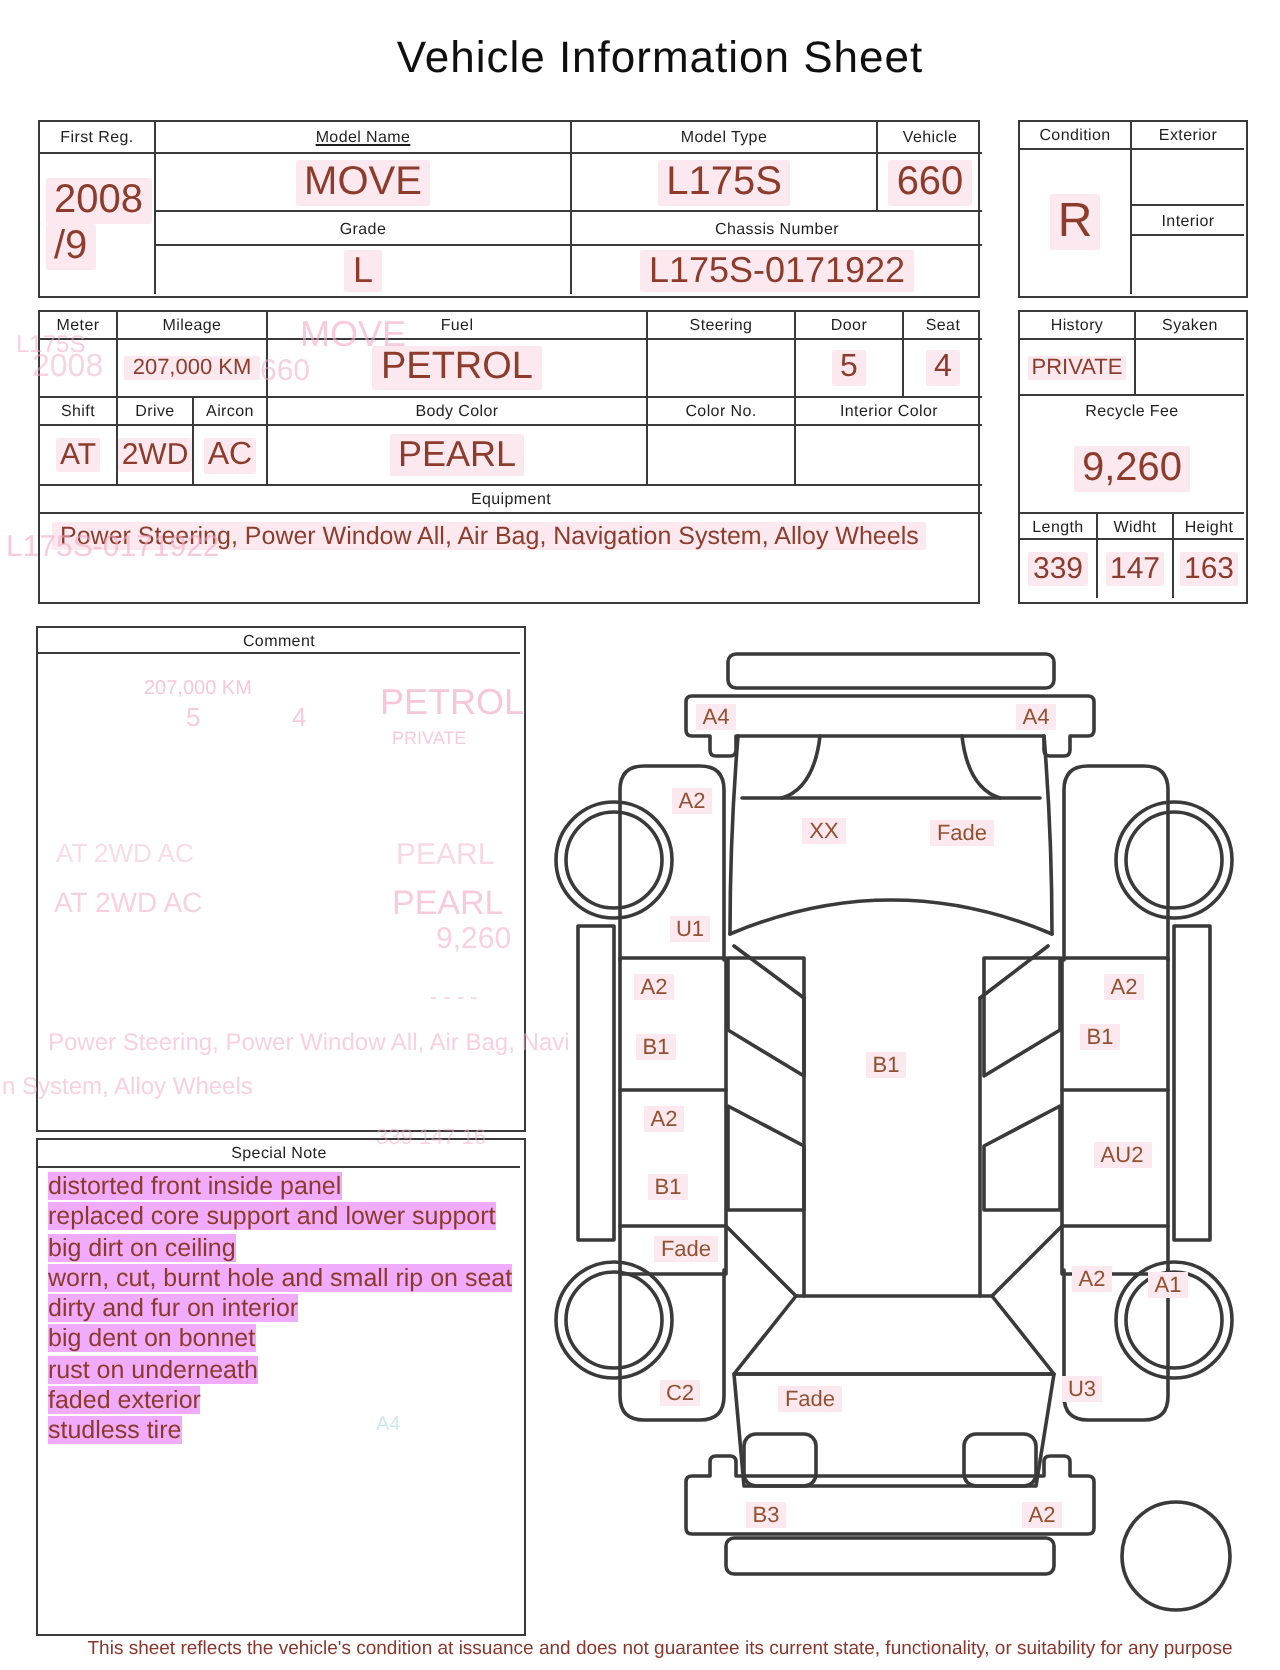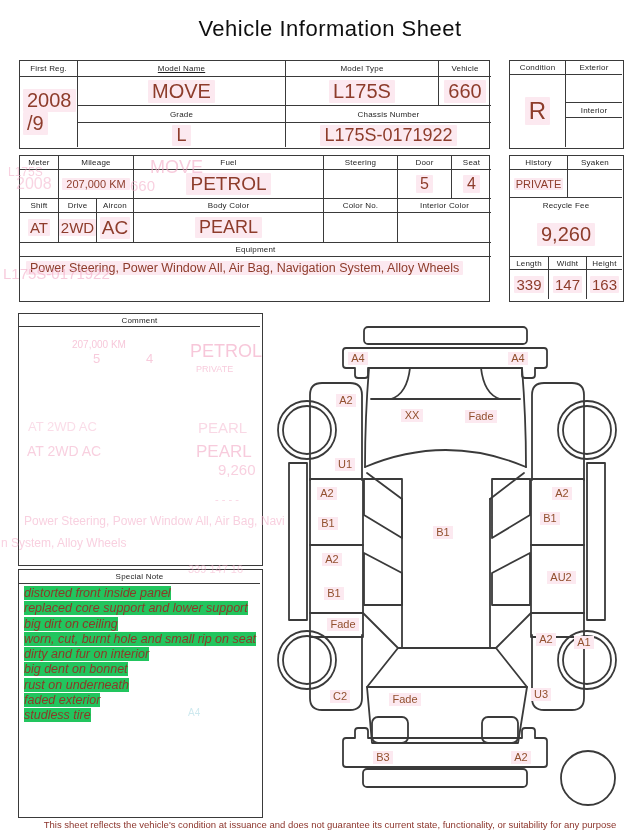--- a/index.html
+++ b/index.html
@@ -11,21 +11,21 @@
   .bl{border-left:1px solid #3a3a3a;}
   .bb{border-bottom:1px solid #3a3a3a;}
   .hdr{font-size:8px;color:#1f1f1f;letter-spacing:.2px;}
   .val{color:#8d3c2b;}
   .hl{background:#fce9f0;padding:0 4px;border-radius:1px;white-space:nowrap;}
   .title{position:absolute;left:0;top:16px;width:100%;text-align:center;font-size:22px;
          color:#0f0f0f;font-weight:500;letter-spacing:.5px;}
   .ghost{position:absolute;color:#f3aac6;white-space:nowrap;pointer-events:none;line-height:1;}
   .notes{position:absolute;left:24px;top:586px;width:234px;color:#8c3a28;font-size:12.5px;line-height:1.14;}
   .notes div{margin-bottom:1px;}
-  .notes span{background:#22c55e;font-style:italic;}
+  .notes span{background:#f0abfc;}
   .footer{position:absolute;left:0;top:819px;width:100%;text-align:center;font-size:9.5px;color:#8c352c;}
   svg text{font-family:"Liberation Sans",sans-serif;font-size:11px;fill:#92502e;text-anchor:middle;}
   svg .ln{fill:none;stroke:#3a3a3a;stroke-width:1.8;stroke-linejoin:round;stroke-linecap:round;}
   svg .lbl-bg{fill:#fce9f0;}
 </style>
 </head>
 <body>
 
 <div class="sheet">
 
@@ -100,21 +100,21 @@
     <div class="cell hdr bl bb" style="left:303px;top:43px;width:74px;height:14px;">Color No.</div>
     <div class="cell hdr bl bb" style="left:377px;top:43px;width:94px;height:14px;">Interior Color</div>
 
     <div class="cell bb" style="left:0;top:57px;width:38px;height:30px;">
         <span class="val hl" style="font-size:15px;padding:0 2px;">AT</span>
       </div>
     <div class="cell bl bb" style="left:38px;top:57px;width:38px;height:30px;">
         <span class="val hl" style="font-size:15px;padding:0 2px;">2WD</span>
       </div>
     <div class="cell bl bb" style="left:76px;top:57px;width:37px;height:30px;">
-        <span class="val hl" style="font-size:19px;padding:0 2px;">AC</span>
+        <span class="val hl" style="font-size:16px;padding:0 2px;">AC</span>
       </div>
     <div class="cell bl bb" style="left:113px;top:57px;width:190px;height:30px;">
         <span class="val hl" style="font-size:18px;">PEARL</span>
       </div>
     <div class="cell bl bb" style="left:303px;top:57px;width:74px;height:30px;"></div>
     <div class="cell bl bb" style="left:377px;top:57px;width:94px;height:30px;"></div>
 
     <div class="cell hdr bb" style="left:0;top:87px;width:471px;height:14px;">Equipment</div>
     <div class="cell" style="left:0;top:101px;width:471px;height:42px;align-items:flex-start;justify-content:flex-start;padding:4px 6px;">
       <span class="val hl" style="font-size:12.5px;white-space:normal;">Power Steering, Power Window  All, Air Bag, Navigation System, Alloy Wheels</span>

